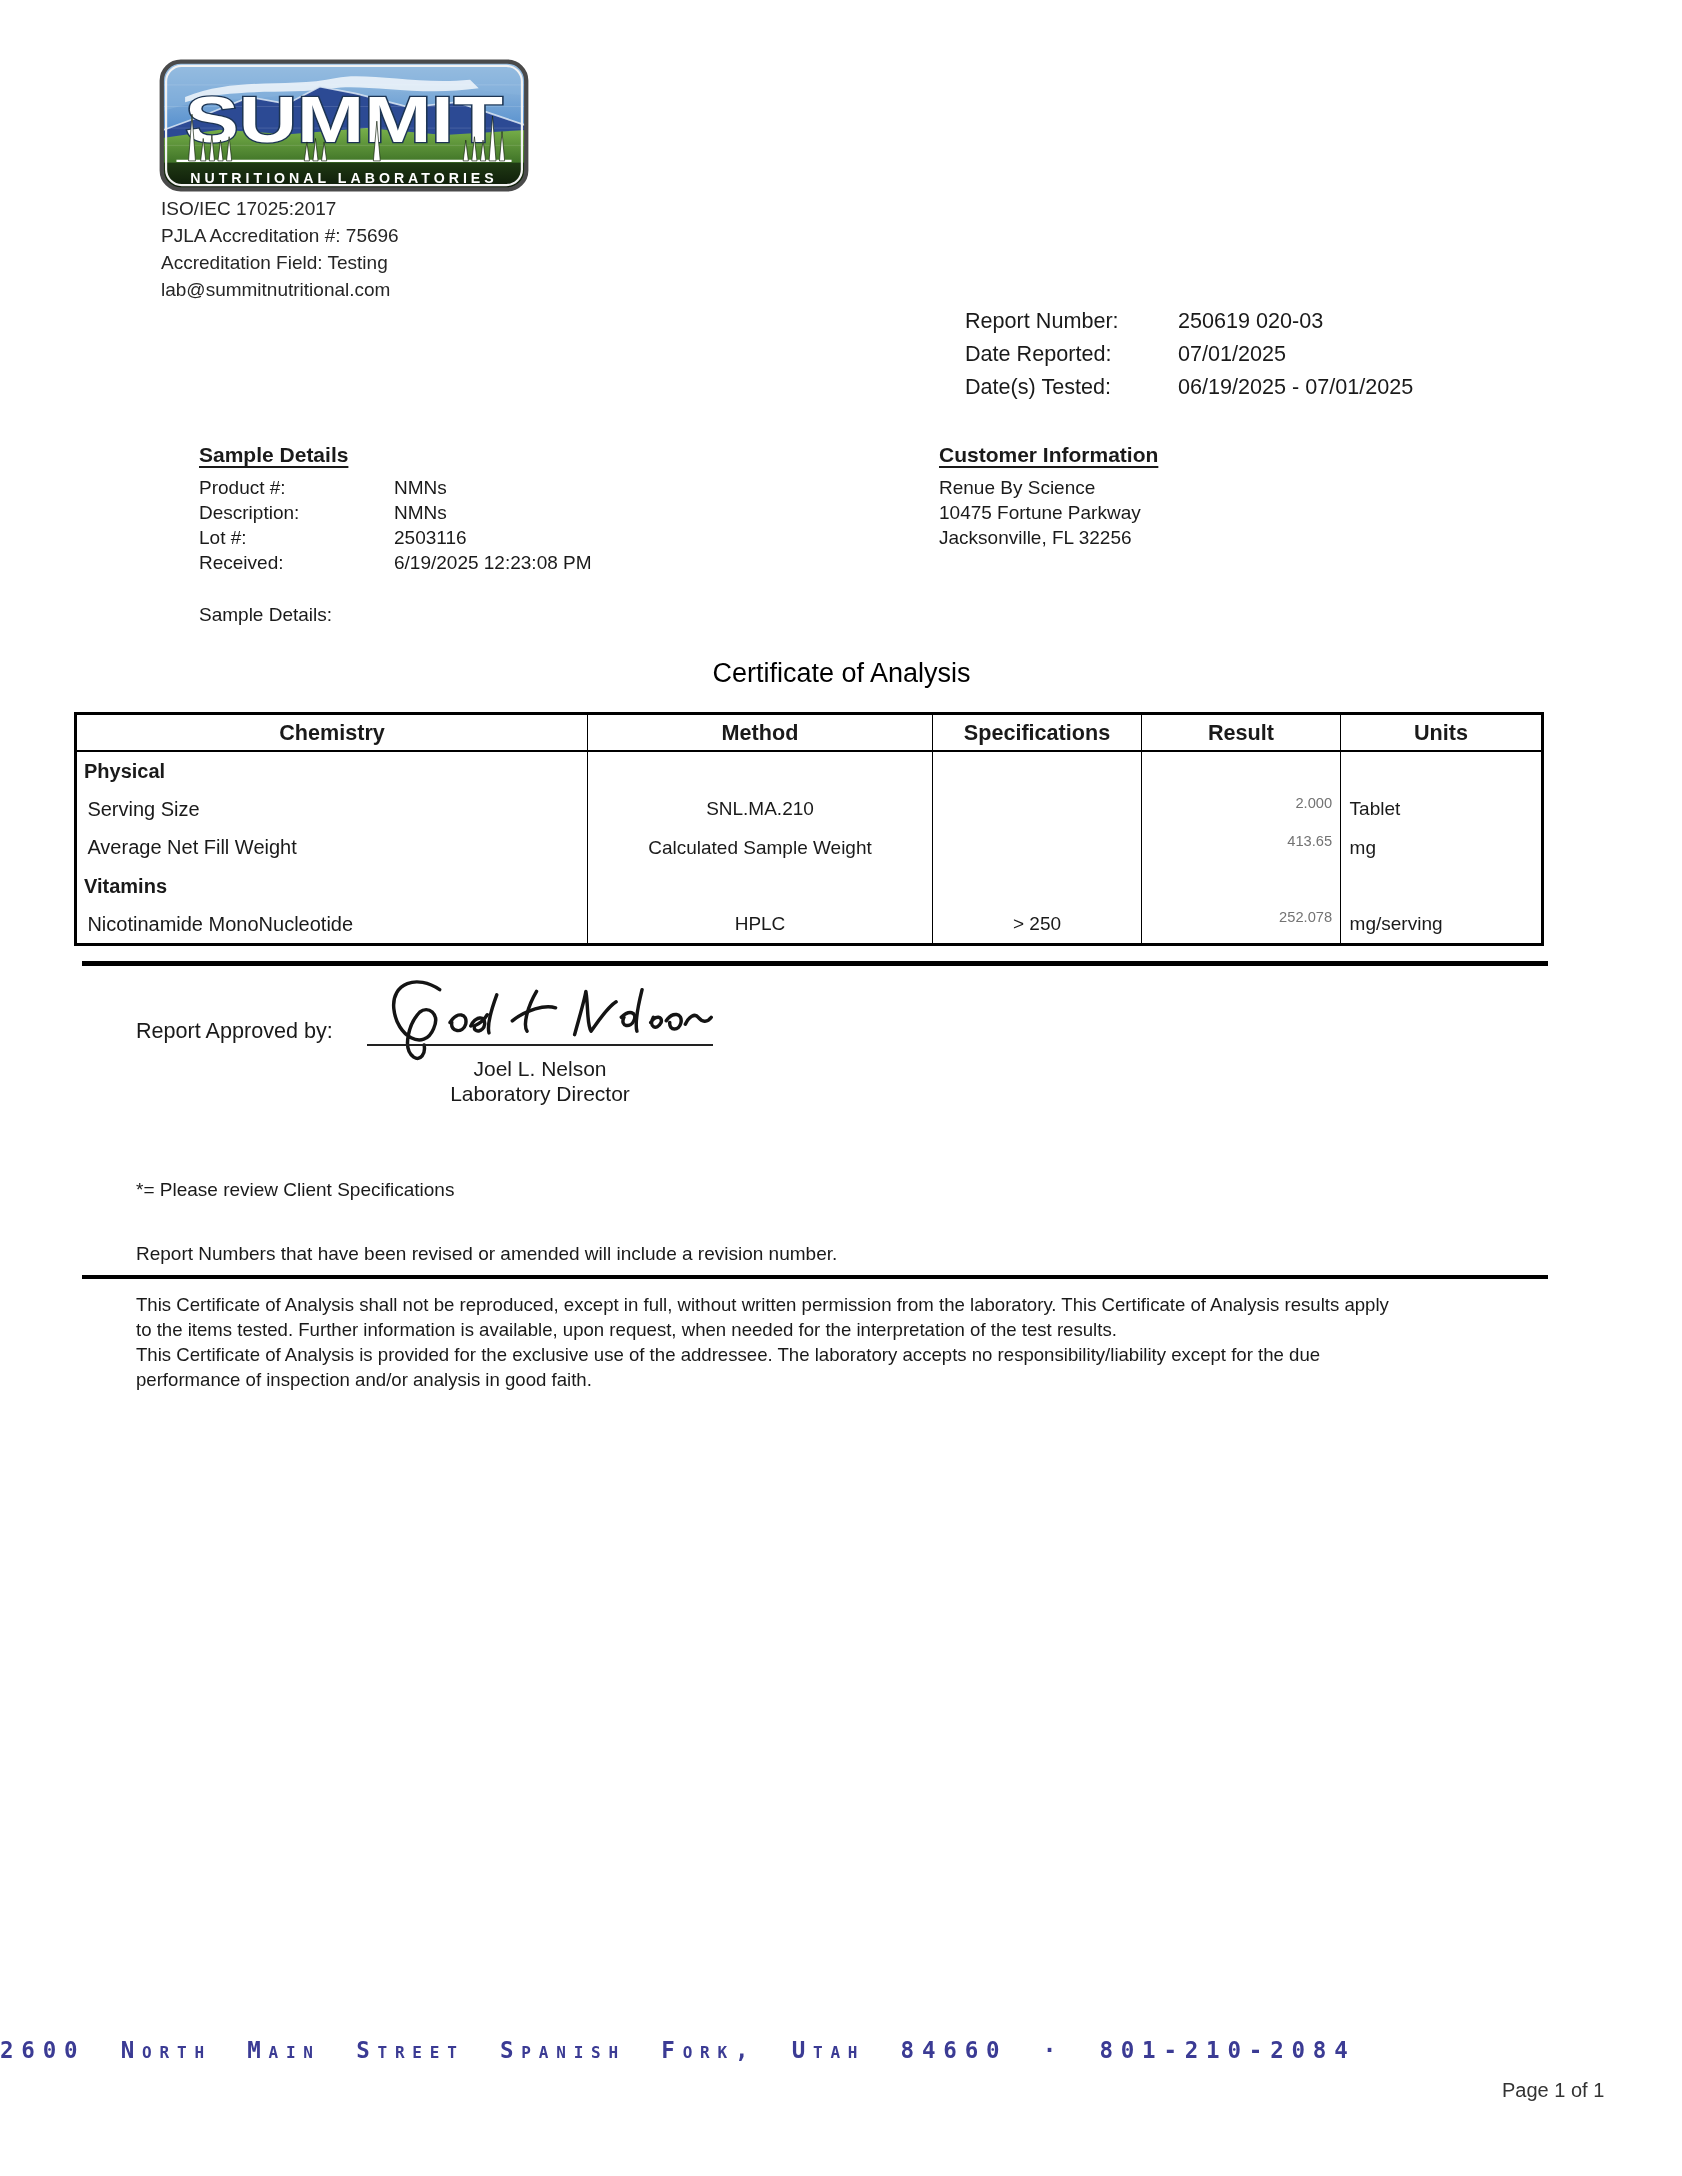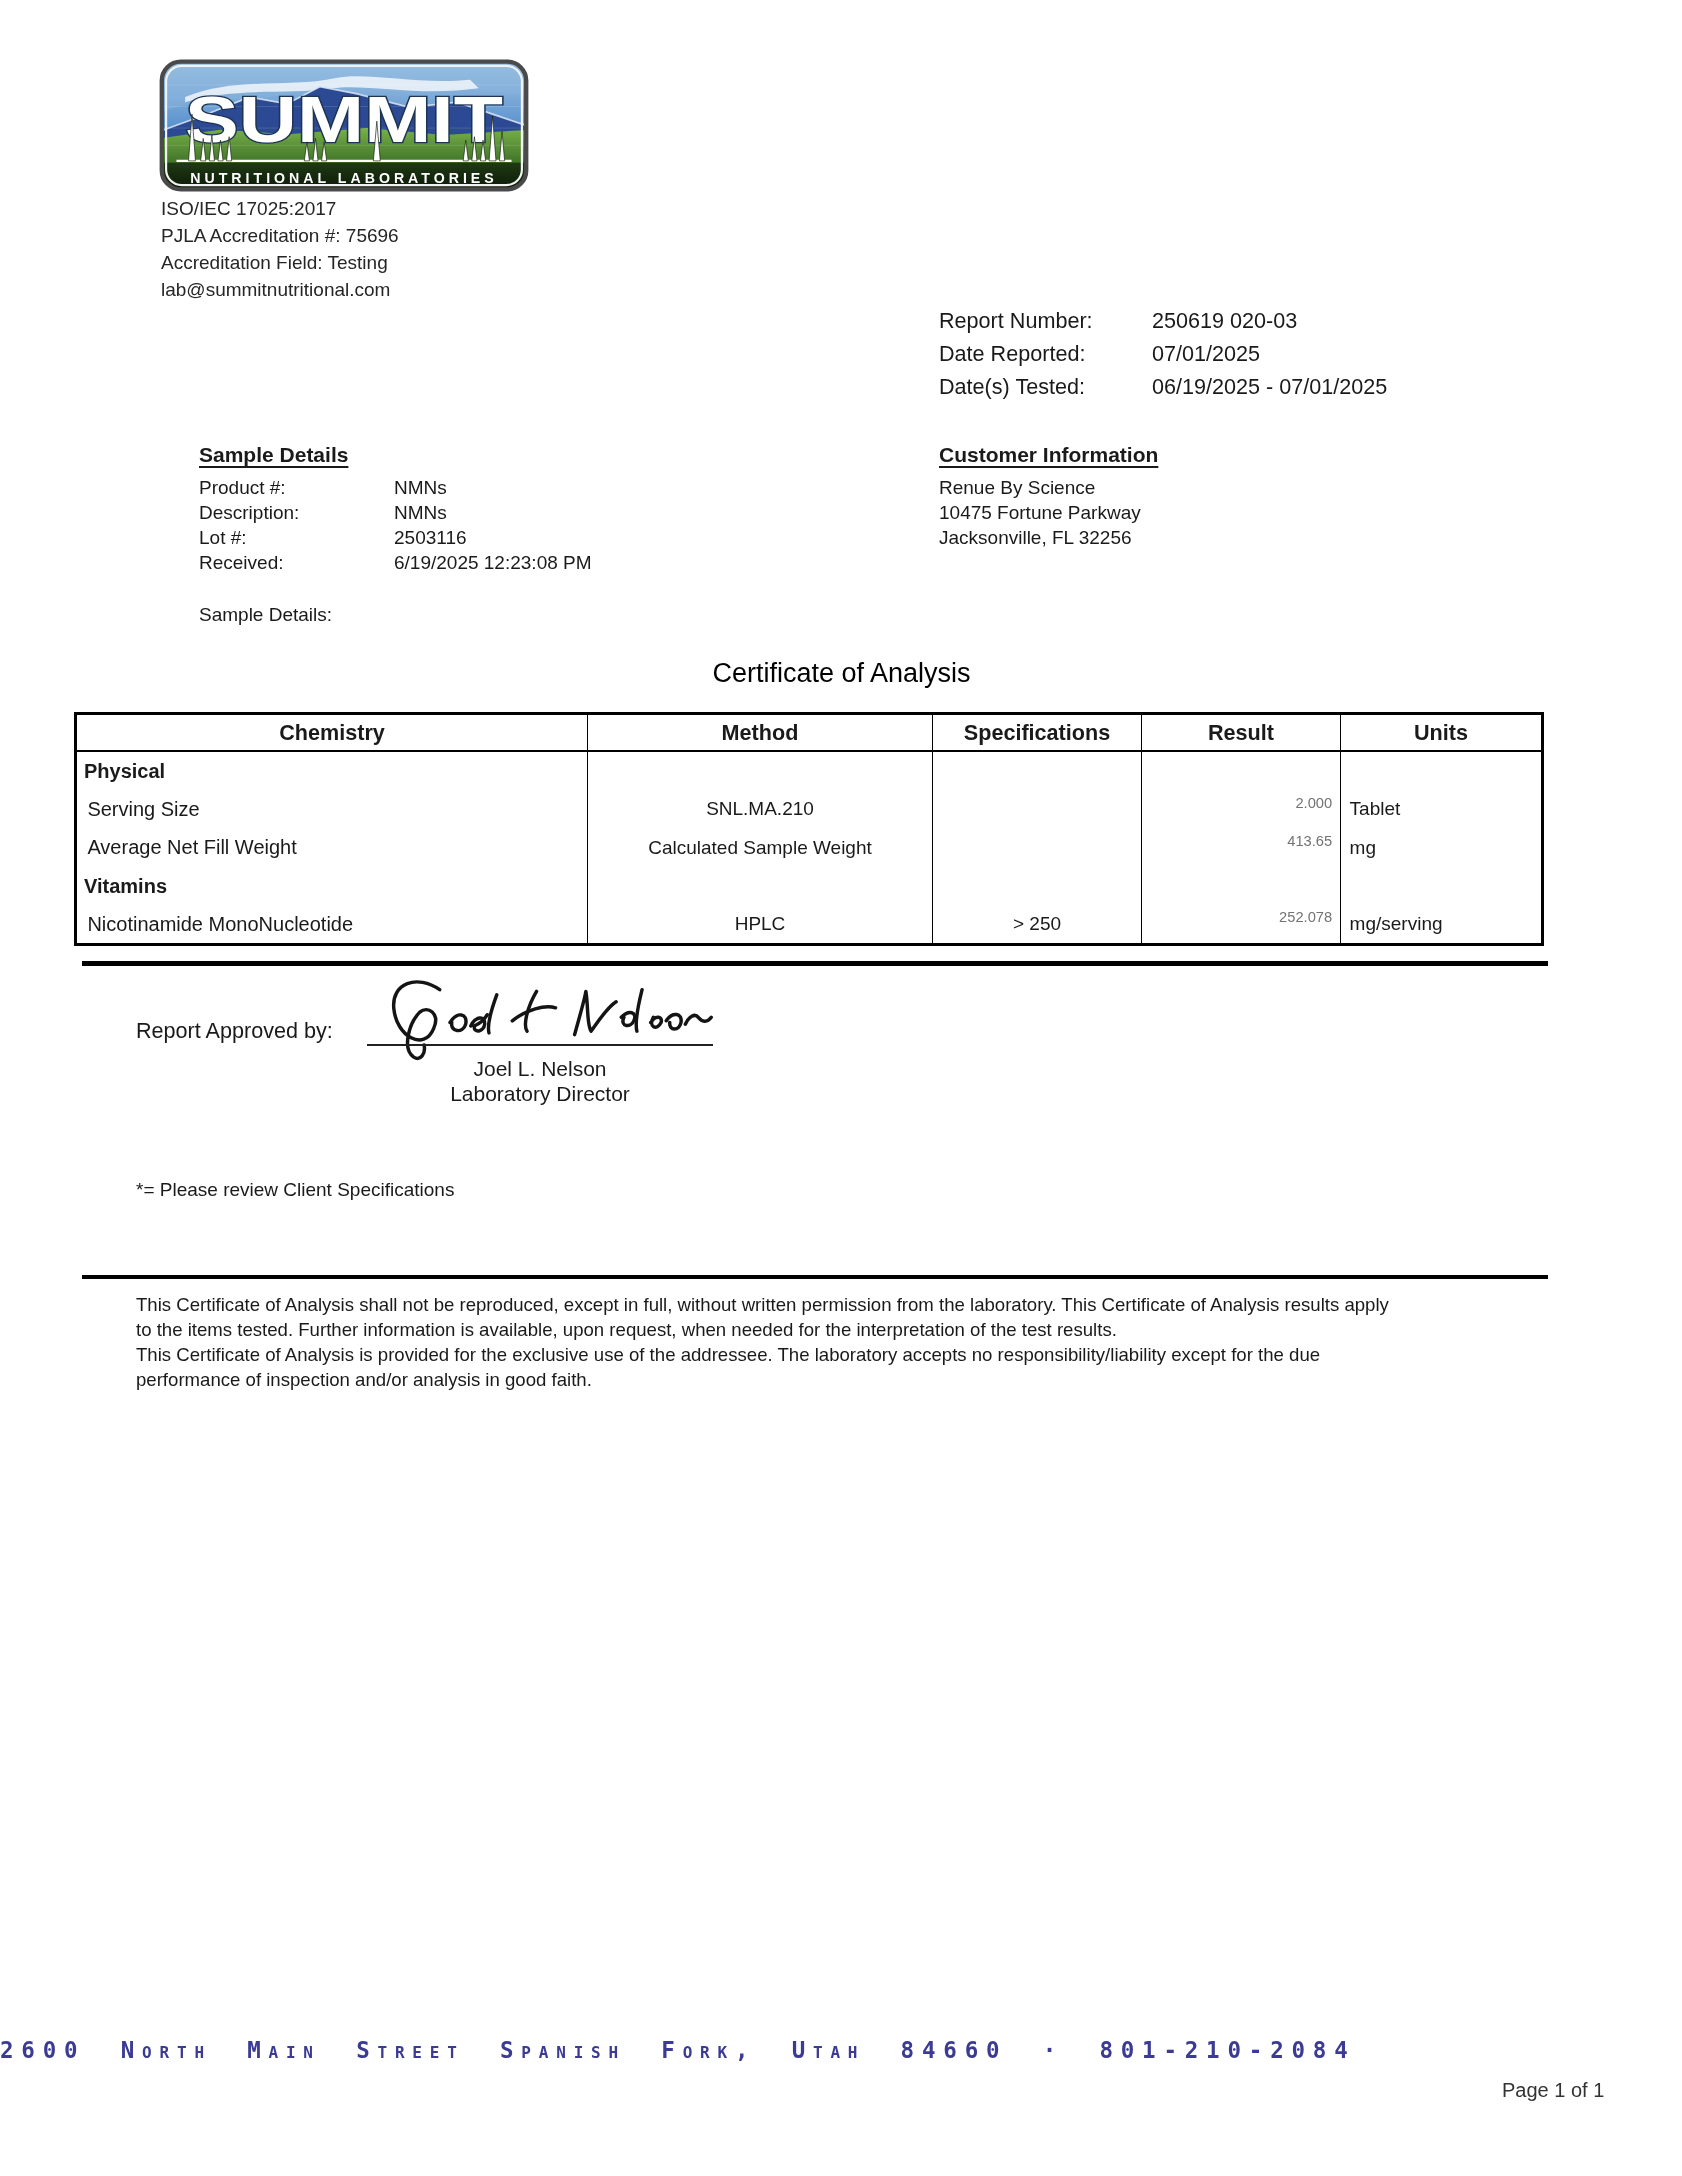--- a/index.html
+++ b/index.html
@@ -8,21 +8,21 @@
     font-family:"Liberation Sans",sans-serif;color:#1a1a1a;overflow:hidden;
     margin:0 auto;
   }
   .abs{position:absolute;}
   
   #logo-wrap{left:159px;top:59px;width:370px;height:158px;}
   
   #accred{left:161px;top:195px;font-size:19px;line-height:27px;color:#262626;}
   
   #report-info{left:939px;top:304px;font-size:21.6px;line-height:33px;}
-  #report-info .lbl{display:inline-block;width:213px;}
+  #report-info .lbl{display:inline-block;width:213px;margin-left:26px;}
   
   .sec-head{font-size:21px;font-weight:bold;text-decoration:underline;text-decoration-thickness:1.7px;text-underline-offset:3.5px;}
   #sample-head{left:199px;top:443px;}
   #cust-head{left:939px;top:443px;}
   #sample-rows{left:199px;top:475px;font-size:19px;line-height:25px;}
   #sample-rows .lbl{display:inline-block;width:195px;}
   #sample-extra{left:199px;top:604px;font-size:19px;}
   #cust-lines{left:939px;top:475px;font-size:19px;line-height:25px;}
   
   #coa-title{left:0;right:0;top:658px;text-align:center;font-size:27px;color:#000;}
@@ -236,20 +236,21 @@
       </g>
     </svg>
   </div>
   <div class="abs" id="sig-line"></div>
   <div class="abs" id="signer">
     <div>Joel L. Nelson</div>
     <div>Laboratory Director</div>
   </div>
 
   <div class="abs footnote" id="fn0">*= Please review Client Specifications</div>
+  <div class="abs footnote" id="fn2">Report Numbers that have been revised or amended will include a revision number.</div>
 
   <div class="abs rule" id="rule2"></div>
 
   <div class="abs" id="disclaimer">
     <div>This Certificate of Analysis shall not be reproduced, except in full, without written permission from the laboratory. This Certificate of Analysis results apply</div>
     <div>to the items tested. Further information is available, upon request, when needed for the interpretation of the test results.</div>
     <div>This Certificate of Analysis is provided for the exclusive use of the addressee. The laboratory accepts no responsibility/liability except for the due</div>
     <div>performance of inspection and/or analysis in good faith.</div>
   </div>
 

